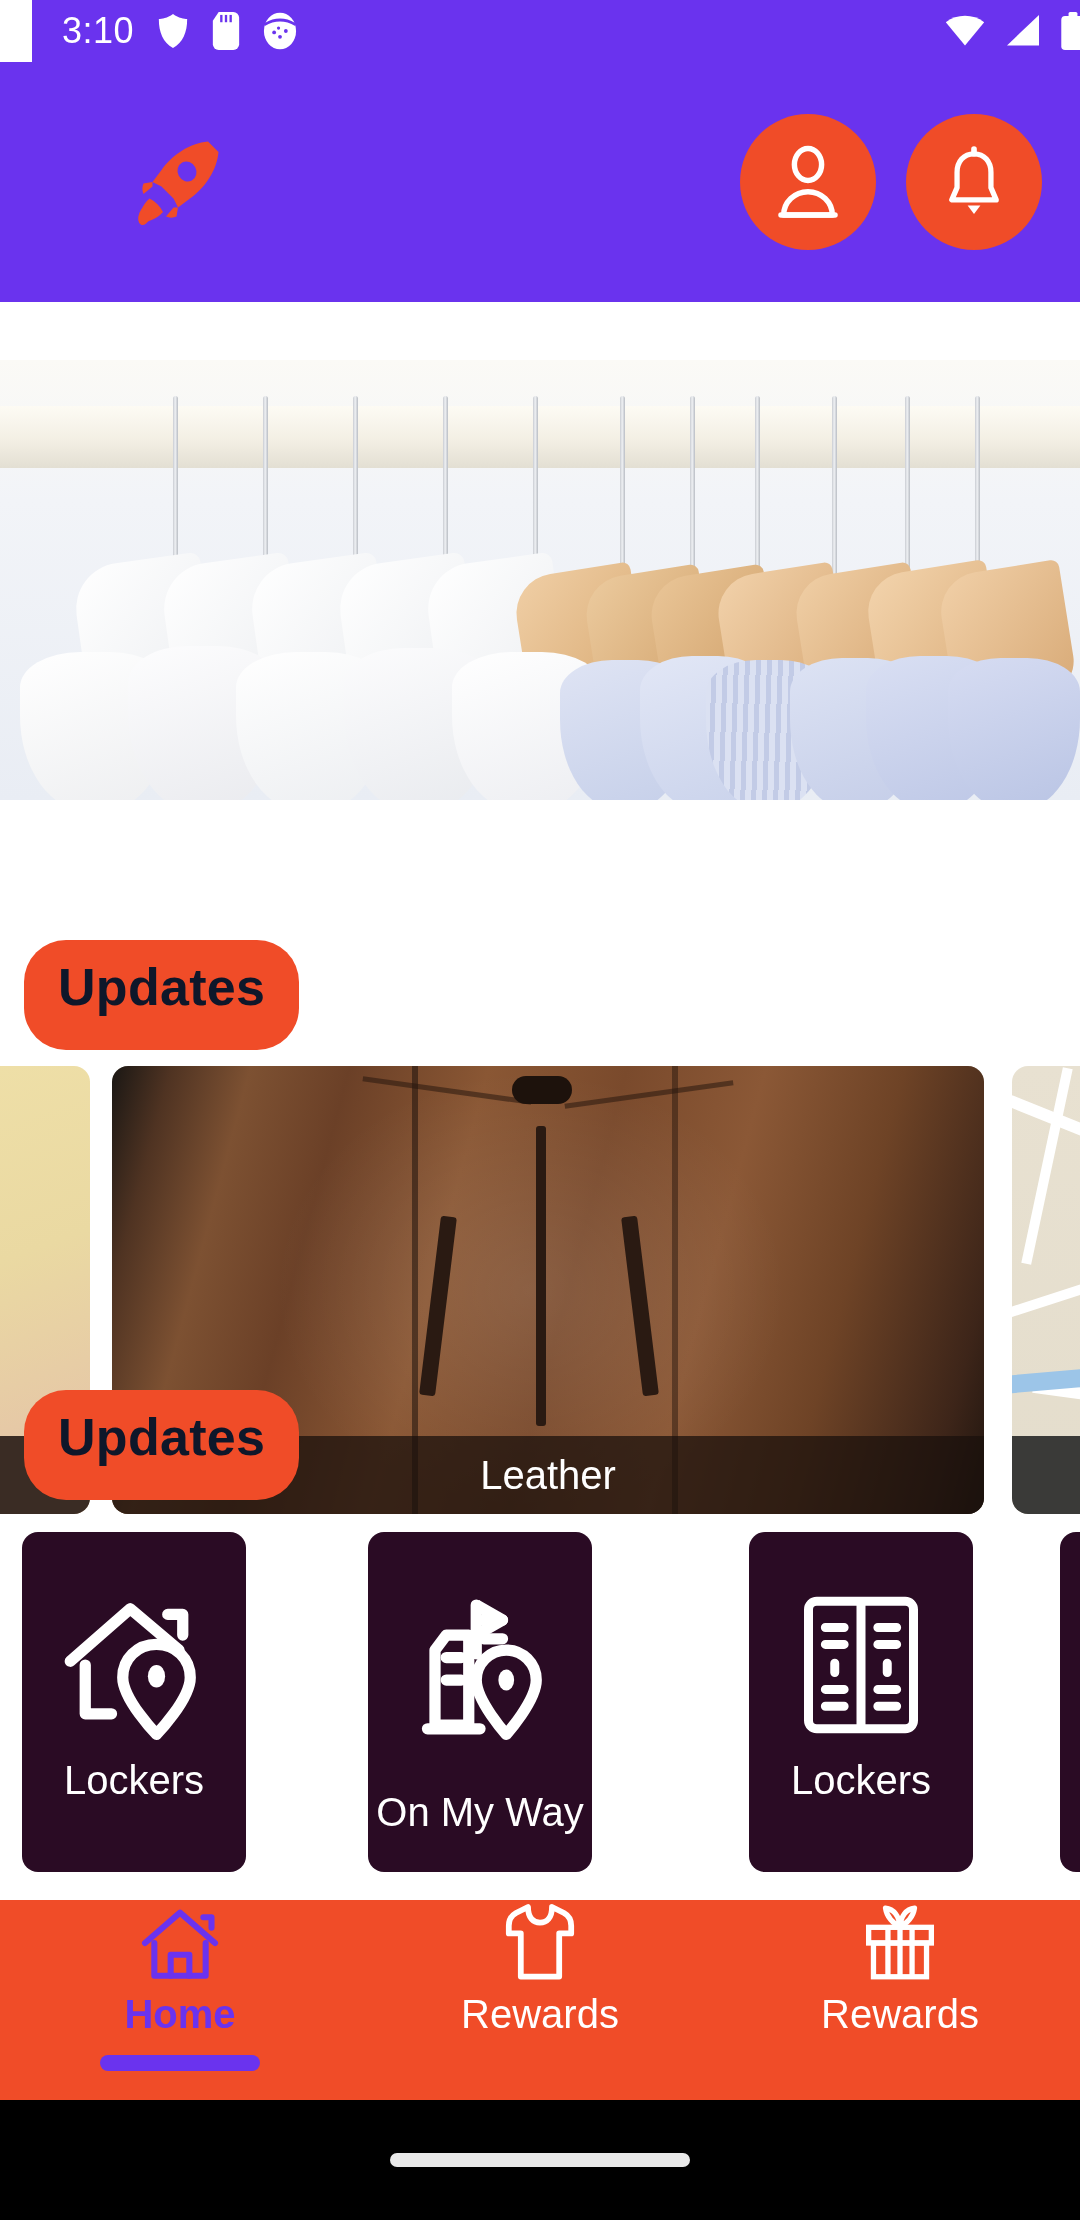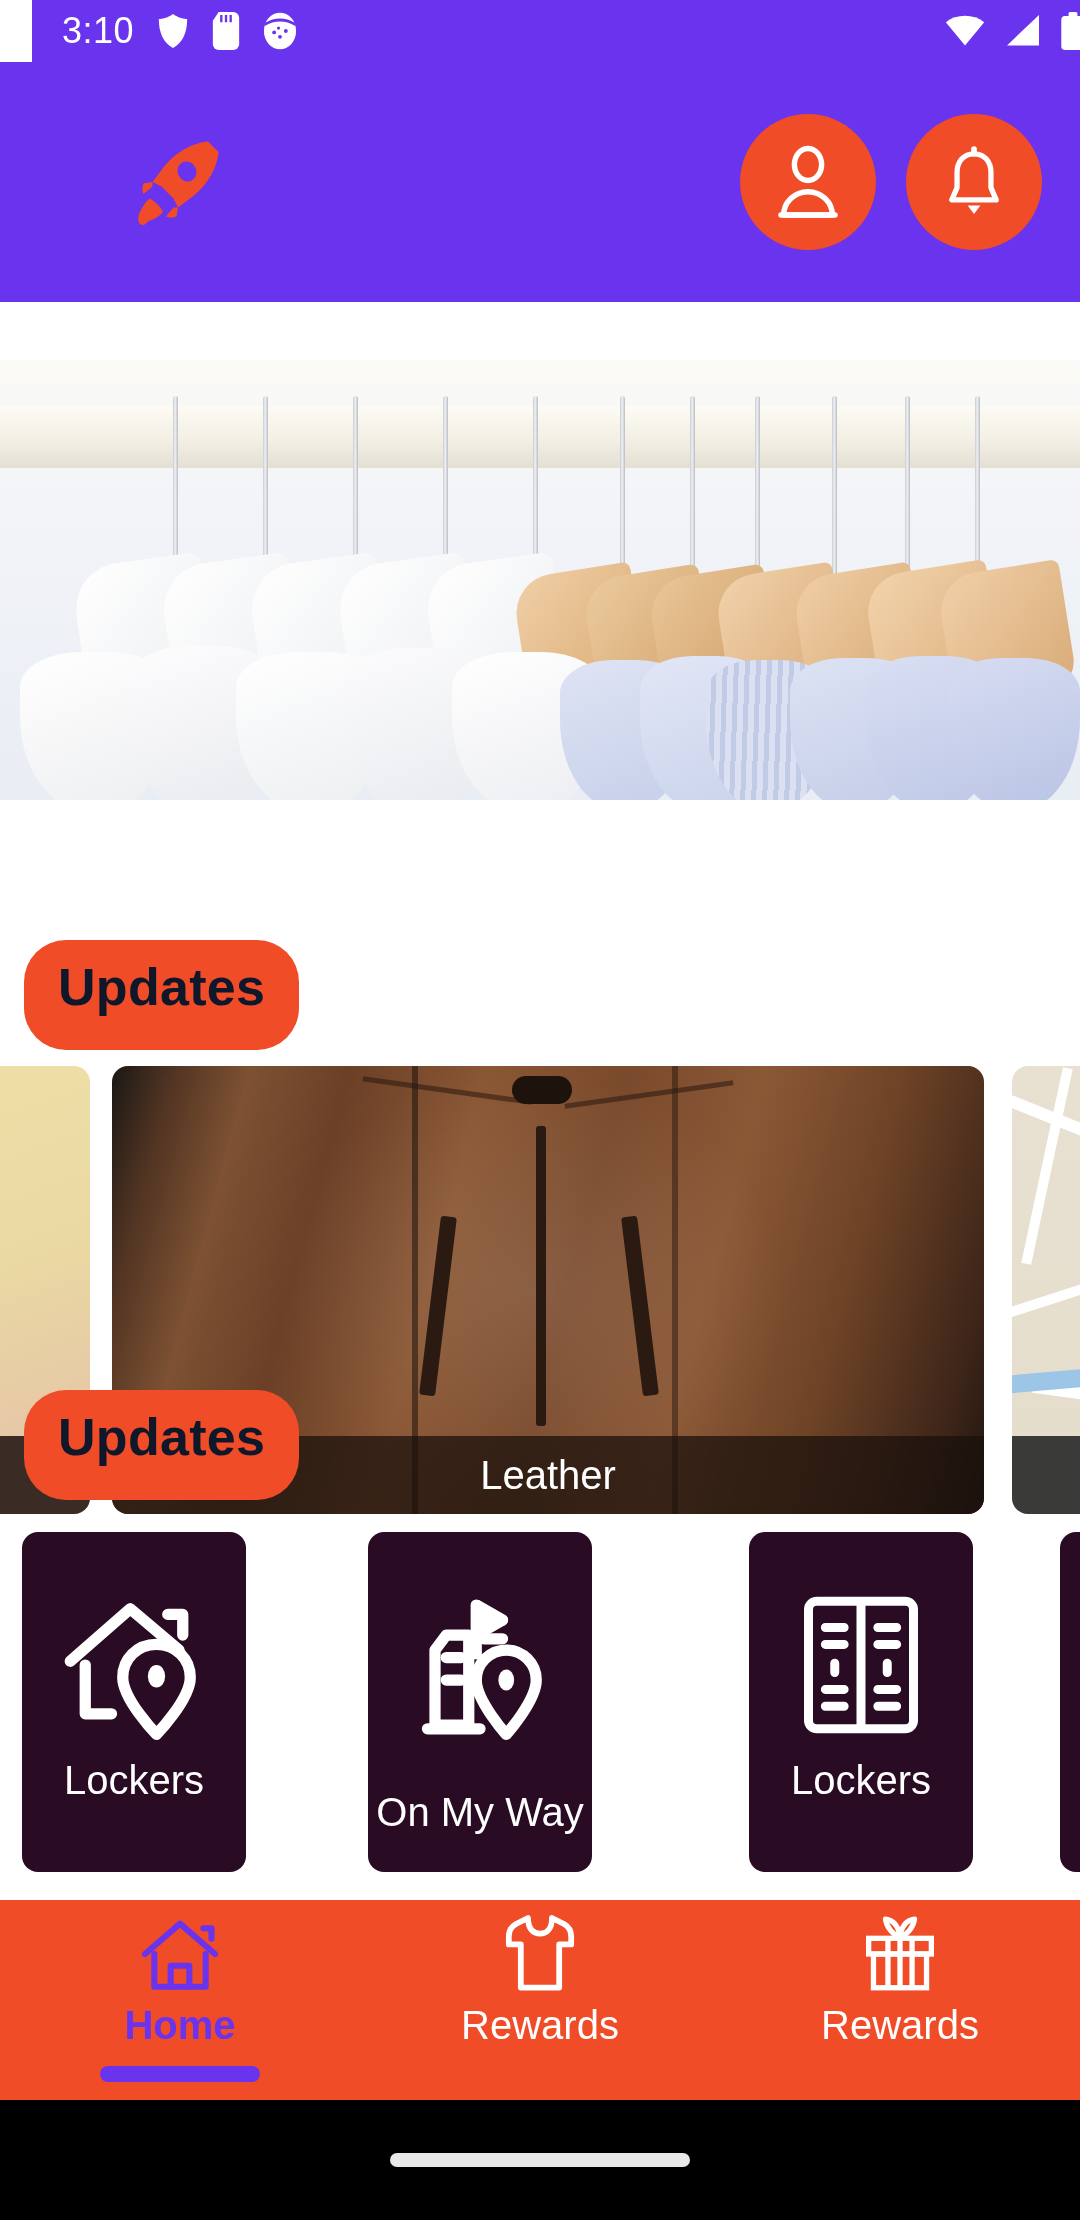--- a/index.html
+++ b/index.html
@@ -131,21 +131,21 @@
   .svc0{ left:22px; width:224px; }
   .svc1{ left:368px; width:224px;gap:32px; }
   .svc2{ left:714px; width:224px;margin-left:35px; }
   .svc3{ left:1060px; width:224px; }
 
   
   .bottomnav{
     position:absolute; left:0; bottom:120px; width:1080px; height:200px;
     background:#F04C28;
     display:flex; align-items:flex-start; justify-content:space-around;
-    padding-top:13px;
+    padding-top:2px;
   }
   .navitem{
     width:25%; display:flex; flex-direction:column; align-items:center;
     cursor:pointer; position:relative;
   }
   .navitem .nlbl{ font-size:40px; color:#ffffff; margin-top:8px; }
   .navitem.active .nlbl{ color:#6A33EE; font-weight:bold; }
   .navind{
     position:absolute; bottom:-34px; width:160px; height:16px;
     border-radius:8px; background:#6A33EE;

